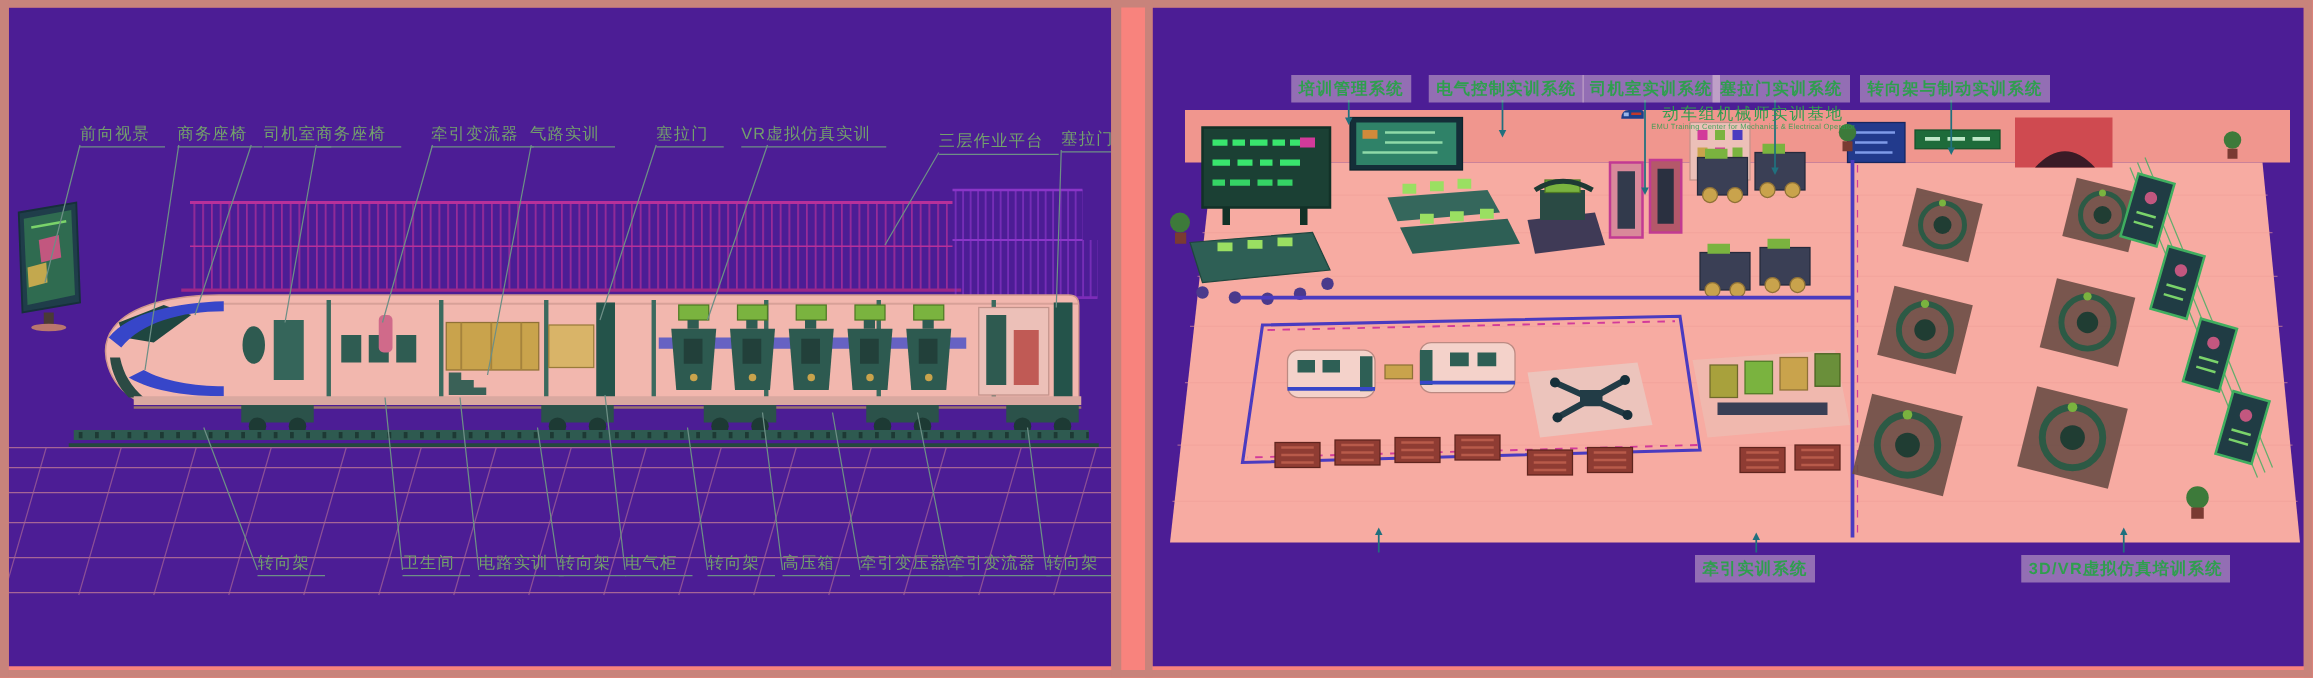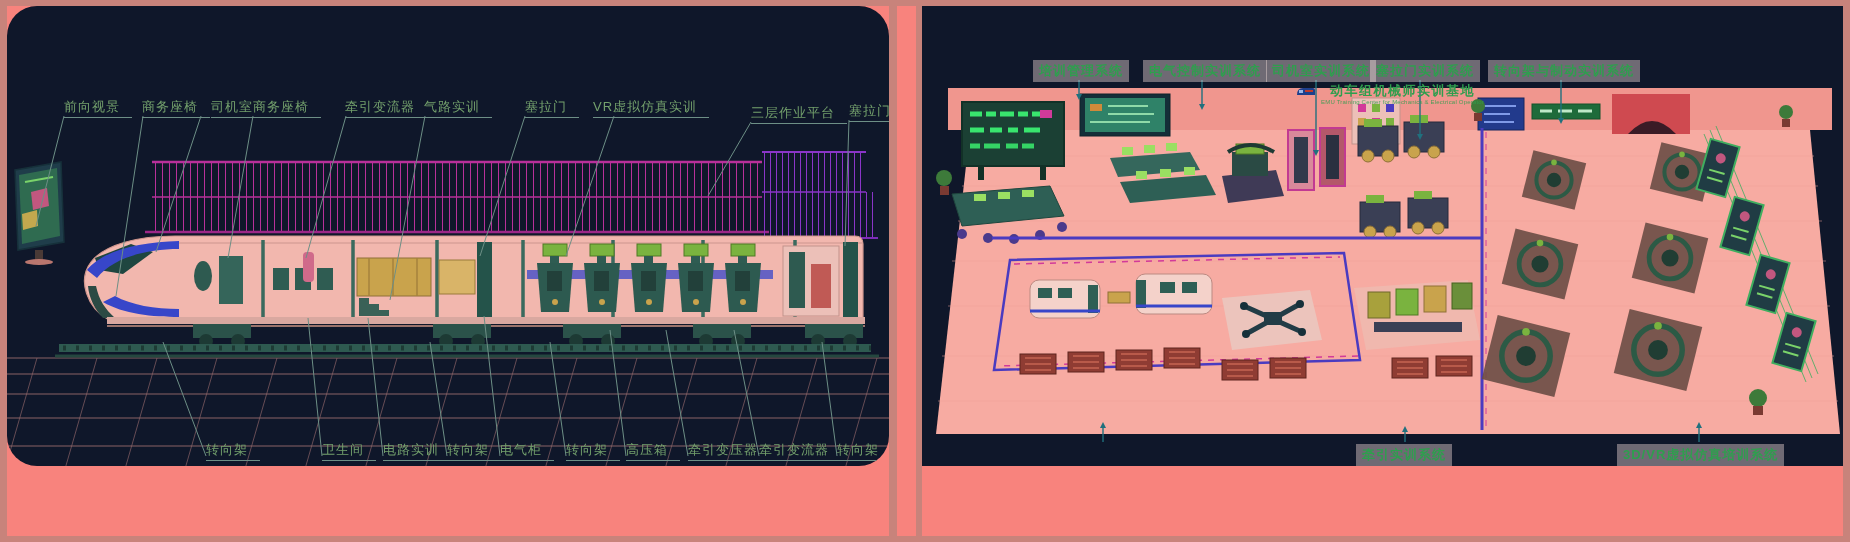--- a/index.html
+++ b/index.html
@@ -1,31 +1,31 @@
 <!DOCTYPE html>
 <html><head>
 <meta charset="utf-8">
 <style>
   html,body{margin:0;padding:0;background:#c8837b;}
   .stage{position:relative;width:1850px;height:542px;background:#f8837d;
          font-family:"Liberation Sans","DejaVu Sans",sans-serif;overflow:hidden;}
   .frame{position:absolute;background:#c8837b;}
-  .panel{position:absolute;top:6px;height:460px;background:#0f172a;overflow:hidden;}
-  .panel.left{left:7px;width:882px;border-radius:30px;}
+  .panel{position:absolute;top:6px;height:527px;background:#4c1d95;overflow:hidden;}
+  .panel.left{left:7px;width:882px;}
   .panel.right{left:922px;width:921px;}
   svg.scene,svg.overlay{position:absolute;left:0;top:0;}
   
   .cl{position:absolute;font-size:13px;line-height:1.05;color:#73a06c;letter-spacing:1px;
       white-space:nowrap;padding:0 12px 3px 0;border-bottom:1.5px solid #6d8f86;}
   
   .rl{position:absolute;font-size:13px;font-weight:bold;color:#2f9e4e;letter-spacing:1px;
       white-space:nowrap;background:rgba(255,233,228,0.40);padding:2px 6px 2px 6px;}
   .title-block{position:absolute;left:374px;top:78px;display:flex;align-items:flex-start;gap:5px;}
   .title-text{display:flex;flex-direction:column;align-items:center;}
-  .title-main{font-size:13px;font-weight:bold;color:#2f9e4e;letter-spacing:1.5px;line-height:1;}
+  .title-main{font-size:13px;font-weight:normal;color:#2f9e4e;letter-spacing:1.5px;line-height:1;}
   .title-sub{font-size:6px;color:#2f9e4e;opacity:.85;letter-spacing:.2px;margin-top:2px;}
 </style>
 </head>
 <body>
 
 <div class="stage">
 
   <section class="panel left">
 
     <svg class="scene" width="882" height="530" viewBox="0 0 882 530">

